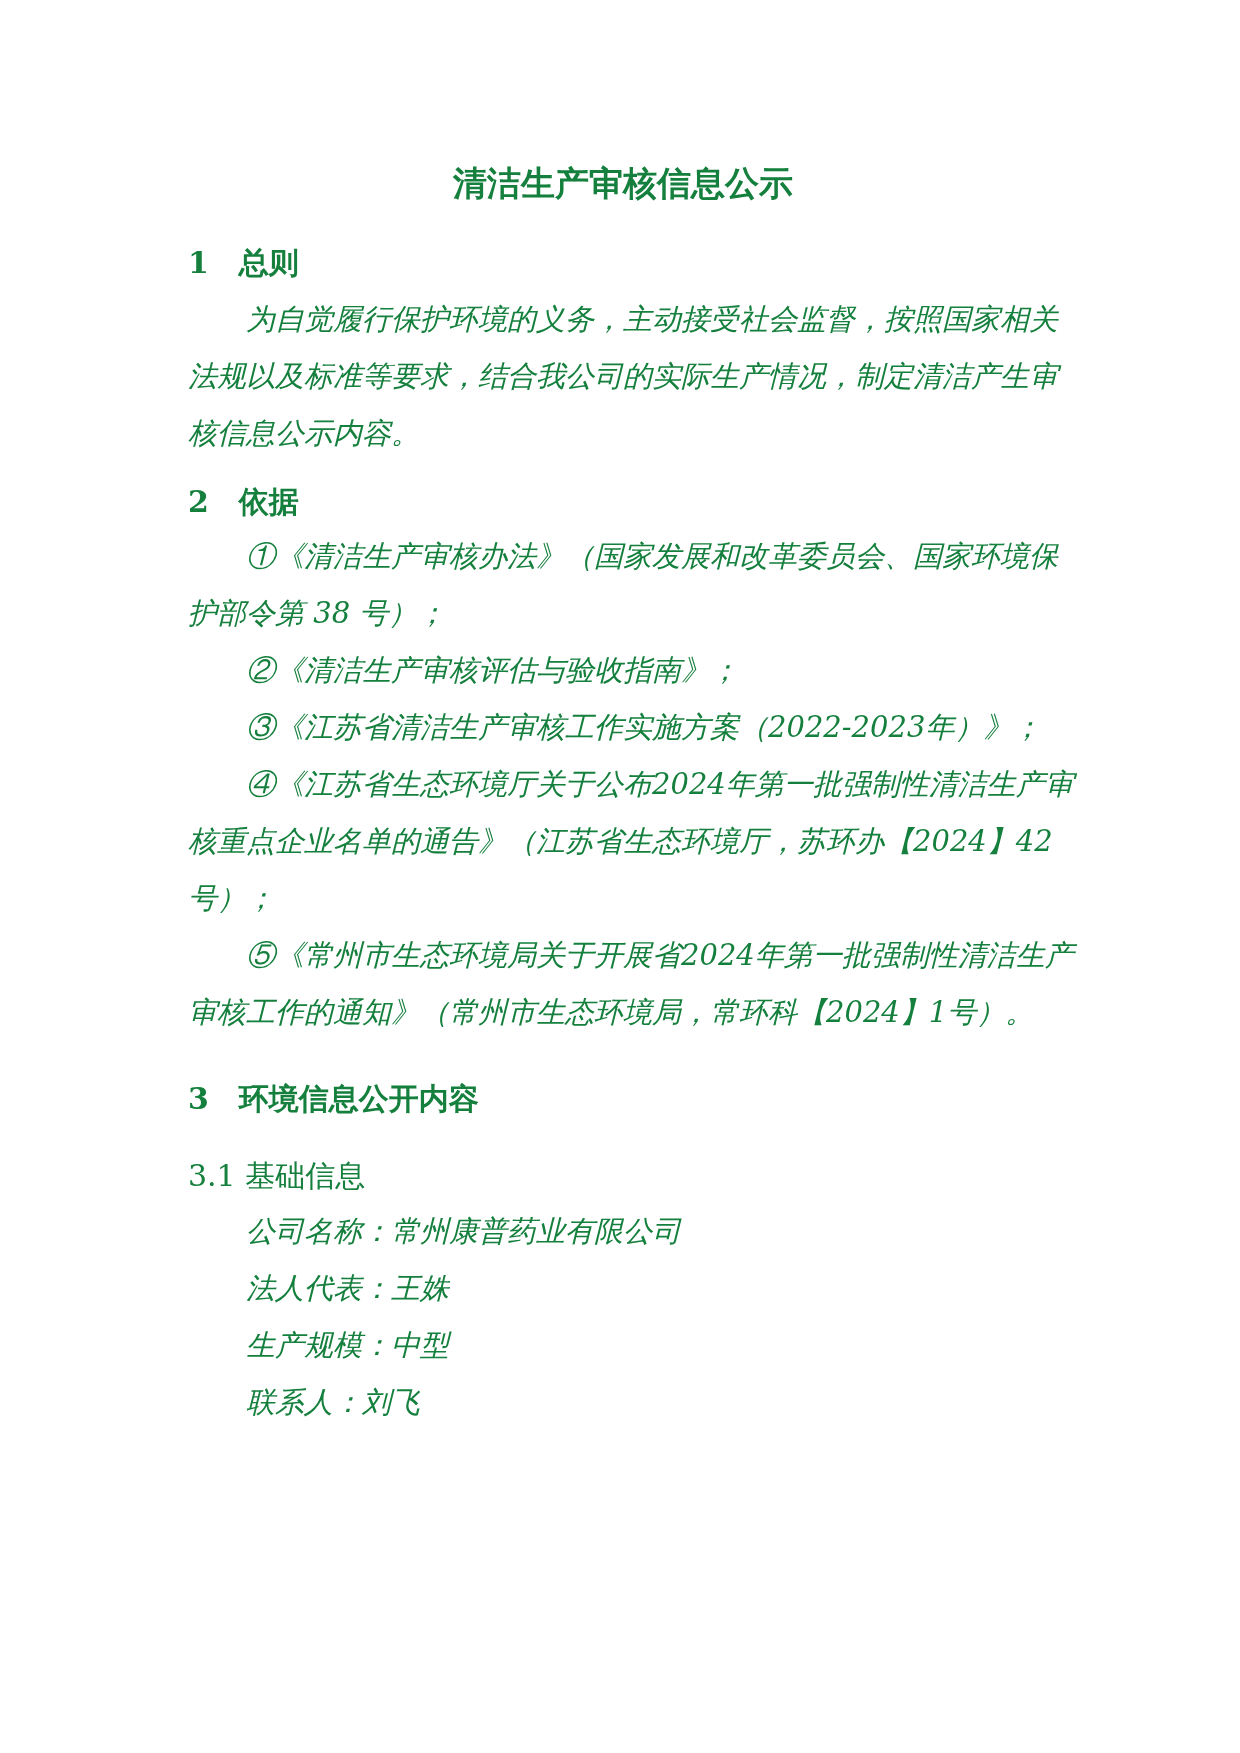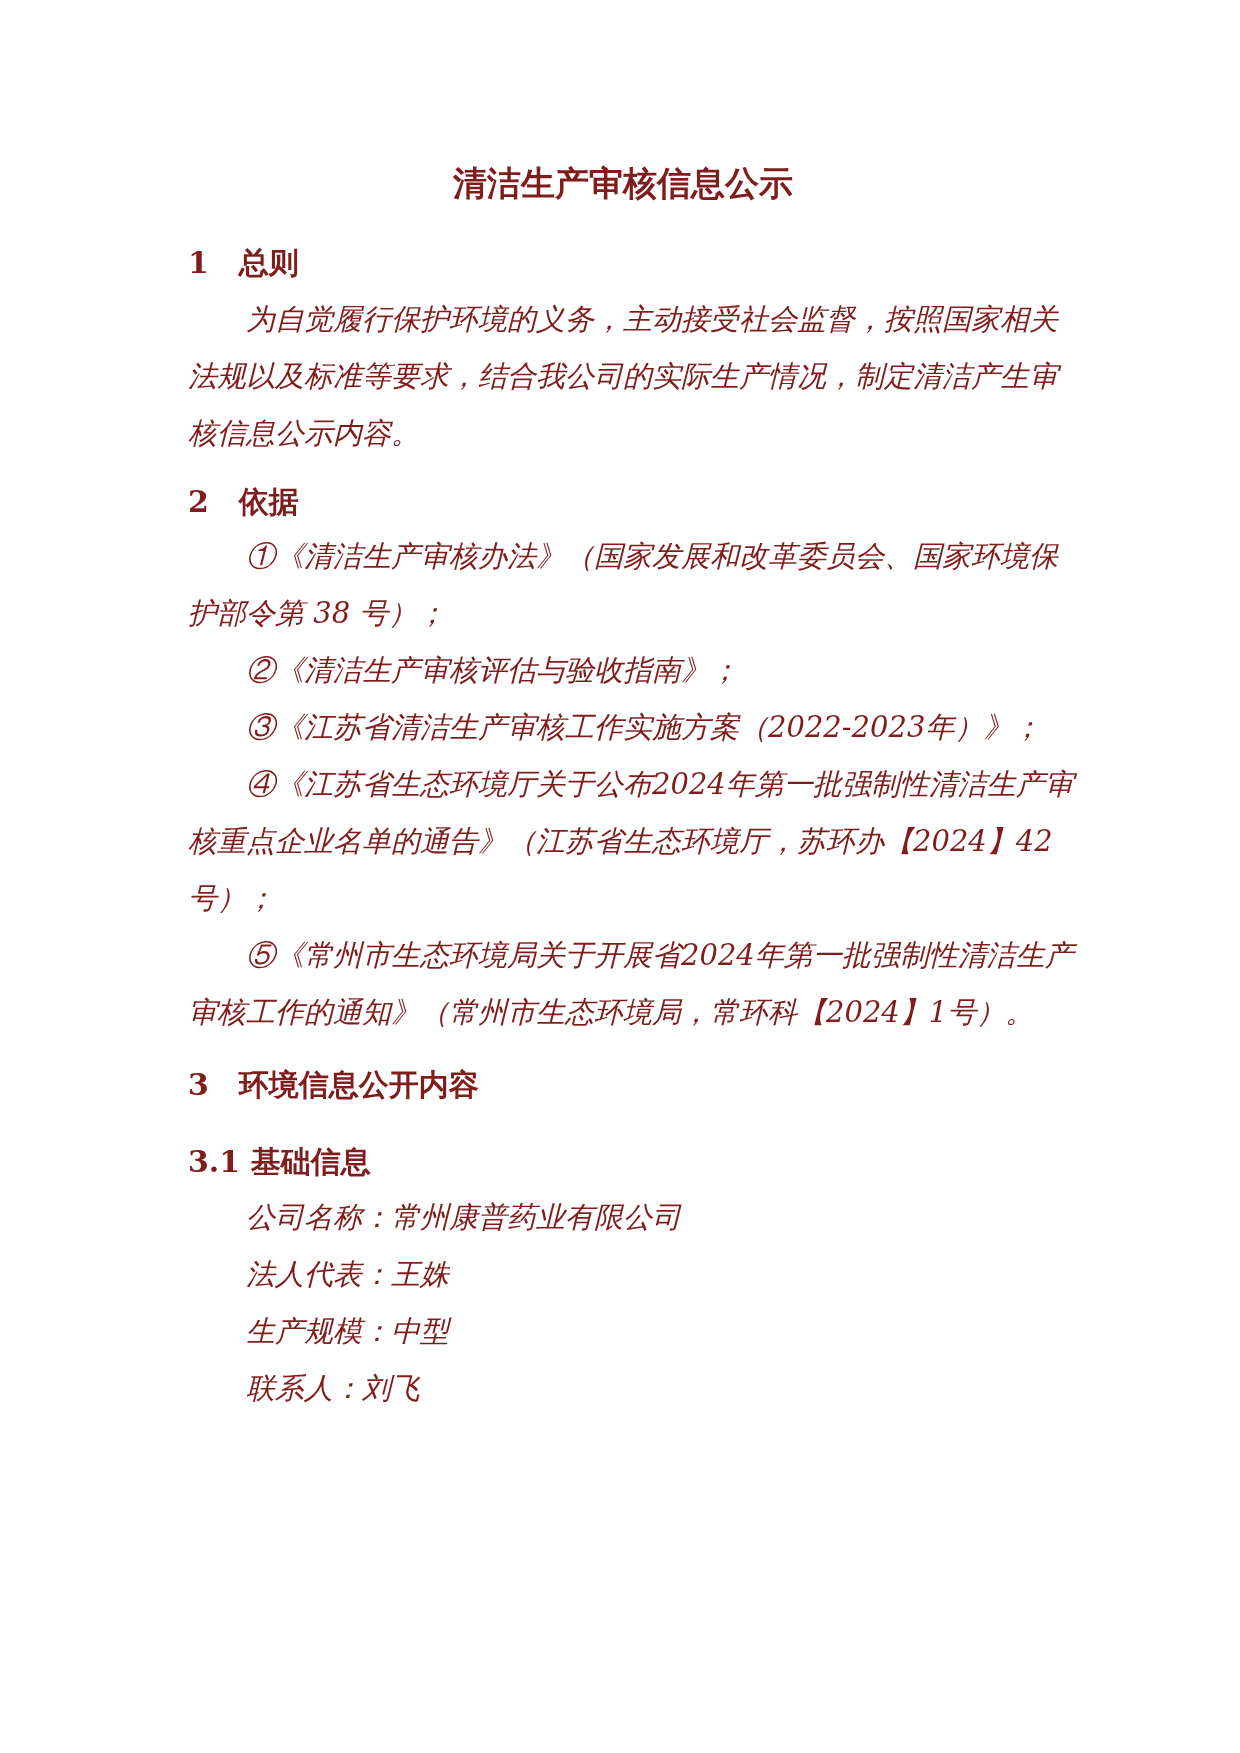--- a/index.html
+++ b/index.html
@@ -3,45 +3,45 @@
 <meta charset="utf-8">
 <style>
   html, body { margin: 0; padding: 0; background: #ffffff; }
   .page {
     position: relative;
     width: 1240px;
     height: 1753px;
     box-sizing: border-box;
     padding: 0 182px 0 188px;
     background: #ffffff;
-    color: #7f1d1d;
+    color: #15803d;
     font-family: "DejaVu Serif", "Liberation Serif", serif;
     overflow: hidden;
   }
   .doc-title {
     margin-top: 160px;
     font-size: 34px;
     line-height: 46px;
     font-weight: bold;
     text-align: center;
     white-space: nowrap;
   }
   .h1 {
     font-size: 30px;
     line-height: 40px;
     font-weight: bold;
     white-space: nowrap;
   }
   .h1-s1 { margin-top: 37px; }
   .h1-s2 { margin-top: 20px; }
-  .h1-s3 { margin-top: 24px; }
+  .h1-s3 { margin-top: 38px; }
   .h2 {
     font-size: 30px;
     line-height: 40px;
-    font-weight: bold;
+    font-weight: normal;
     margin-top: 37px;
     white-space: nowrap;
   }
   .para { margin: 0; }
   .para .line {
     font-size: 29px;
     line-height: 57px;
     white-space: nowrap;
     font-style: italic;
   }

